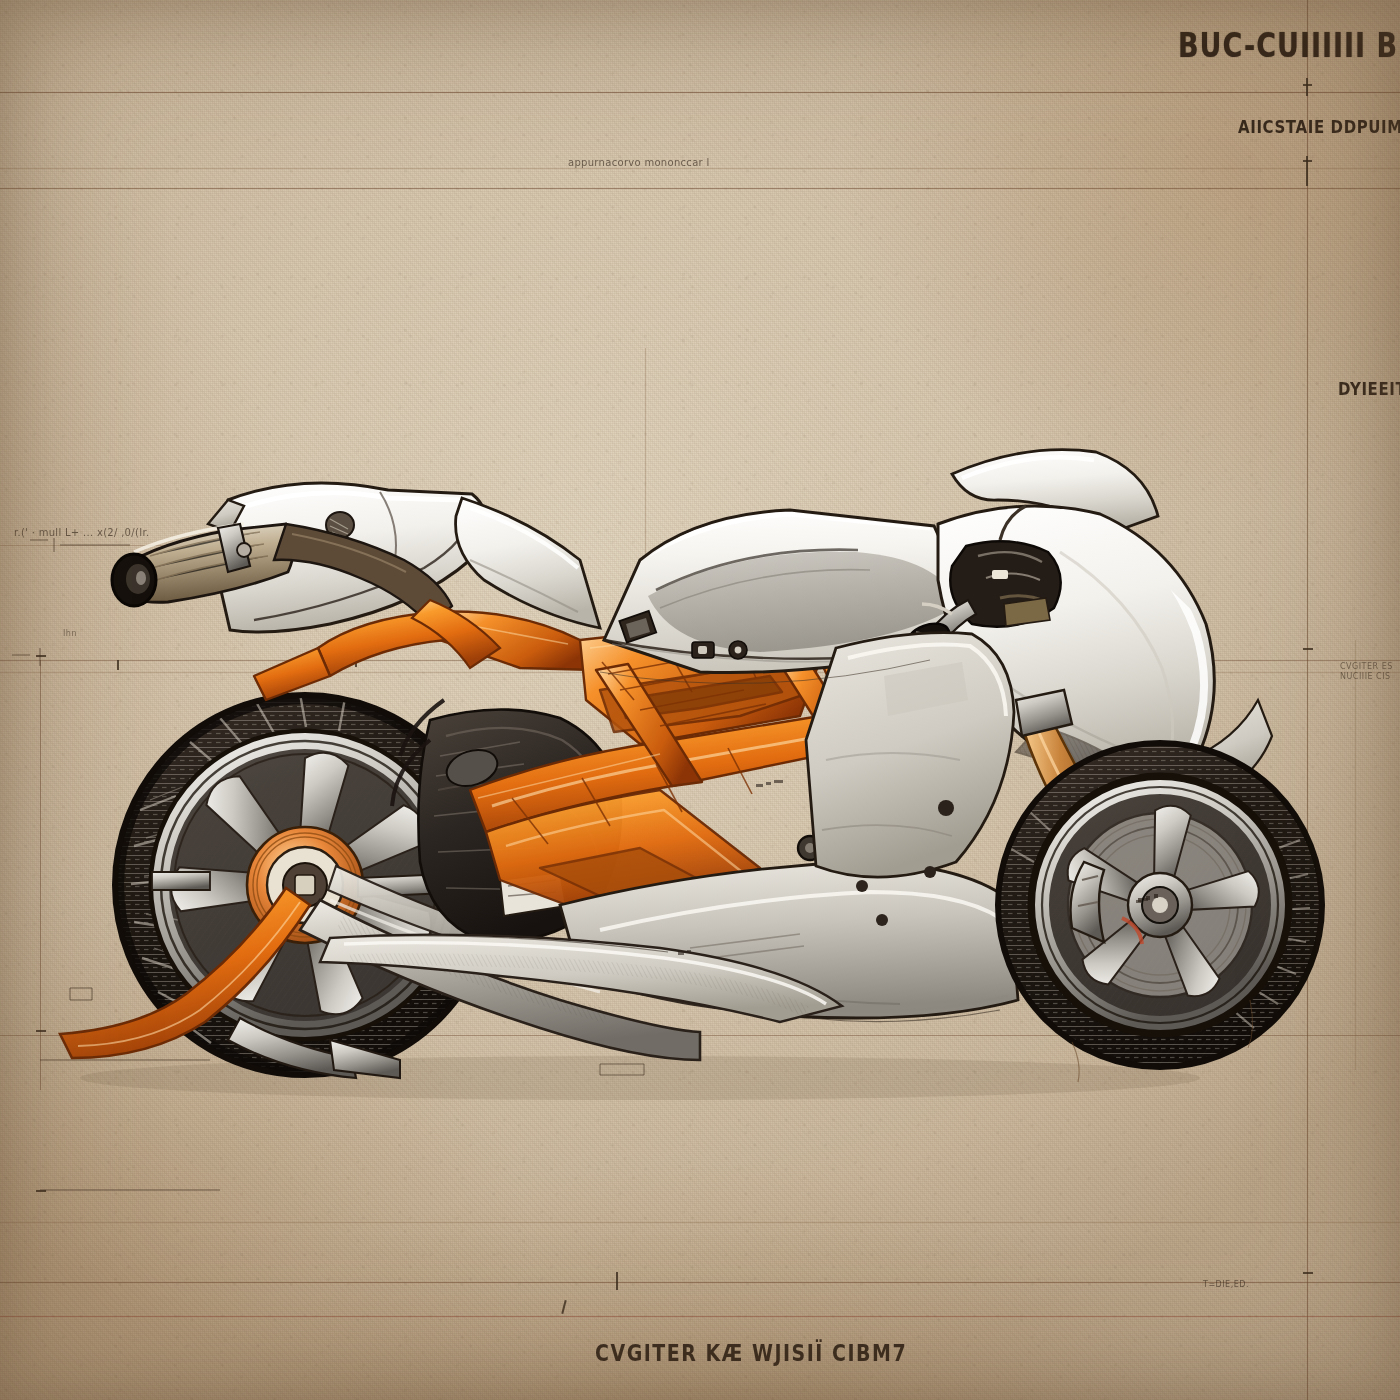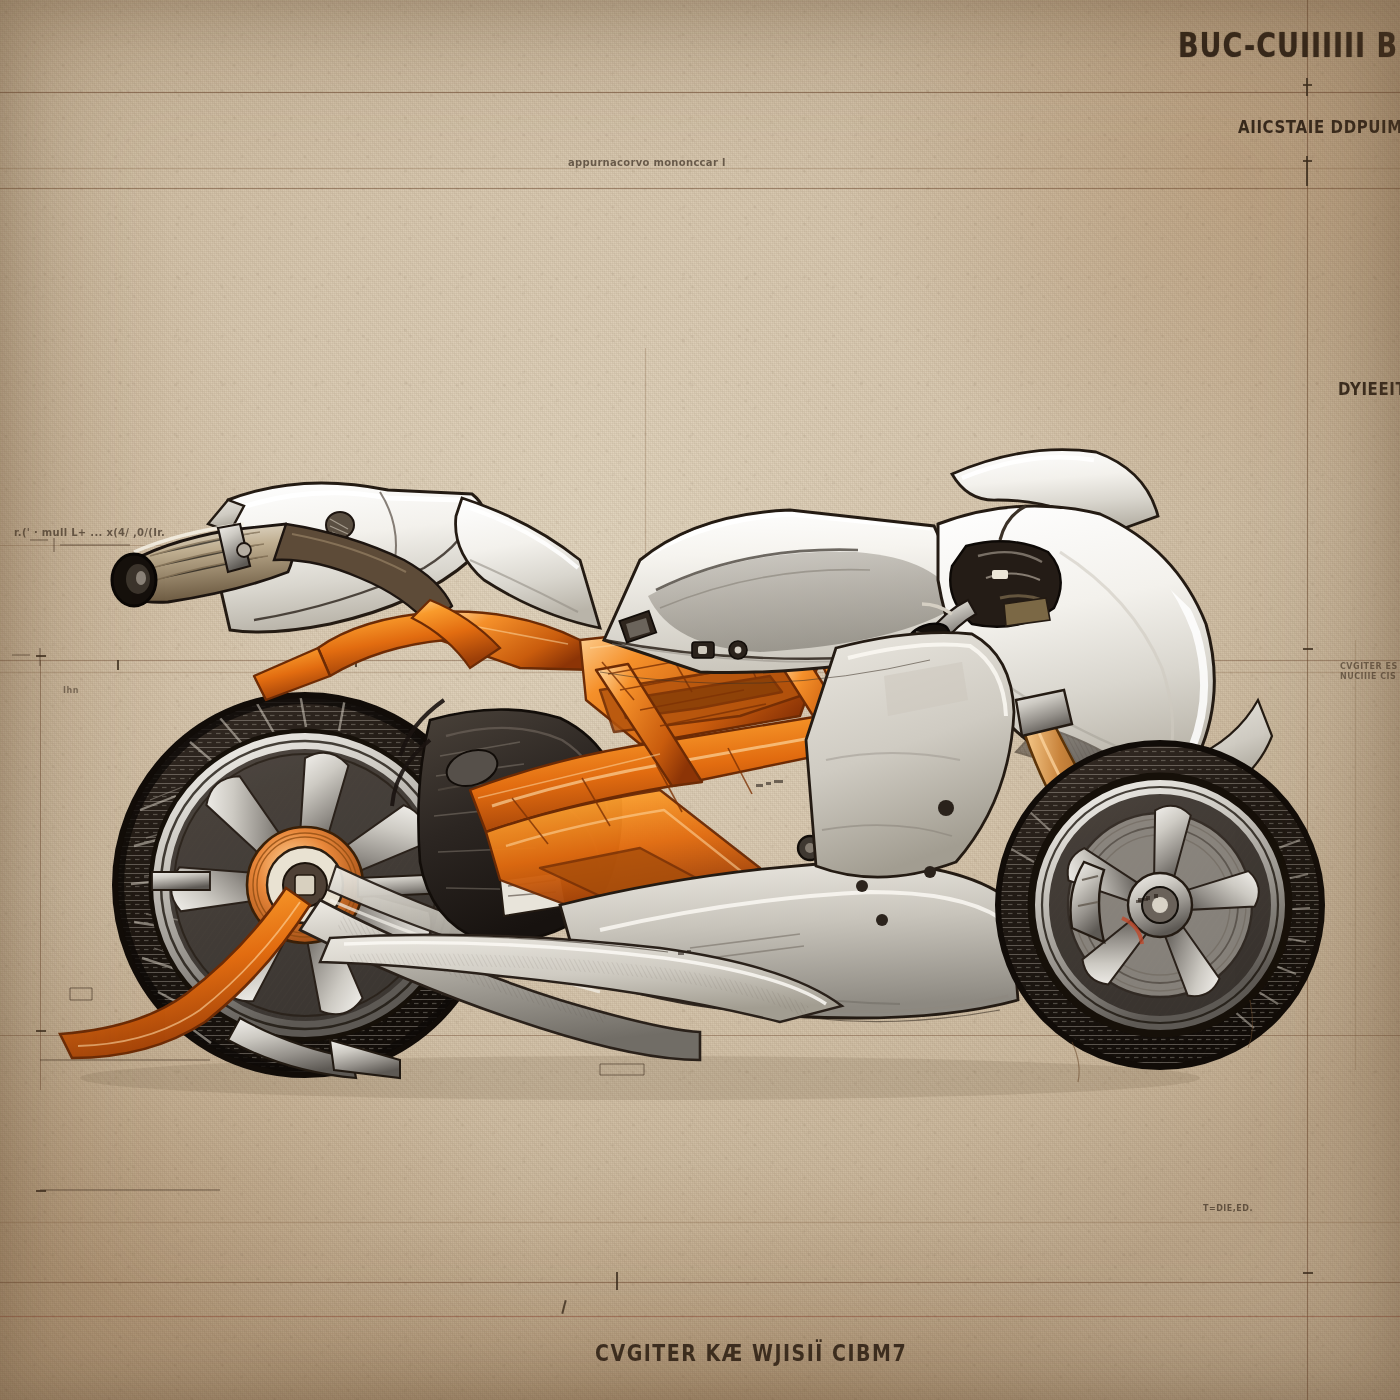--- a/index.html
+++ b/index.html
@@ -50,21 +50,21 @@
   .rule{position:absolute;background:#6d4930;opacity:.62;}
   .rule.h{height:1px;left:0;right:0;}
   .rule.v{width:1px;top:0;bottom:0;}
   .rule.faint{opacity:.3;background:#7d5c40;}
   .rule.red{background:#8a4430;opacity:.5;}
   .tick{position:absolute;background:#3a2a1c;opacity:.8;}
   
   .ptxt{
     position:absolute;color:#2a1d12;white-space:nowrap;
     font-family:"DejaVu Sans",sans-serif;
-    letter-spacing:.5px;opacity:.9;font-weight:bold;
+    letter-spacing:.5px;opacity:.9;
   }
   .ptxt.head{font-weight:bold;font-size:27px;letter-spacing:1px;
     transform:scaleY(1.25);transform-origin:left center;opacity:.93;
     text-shadow:0 0 1px rgba(40,25,14,.6);}
   .ptxt.sub{font-weight:bold;font-size:15px;letter-spacing:.6px;transform:scaleY(1.18);transform-origin:left center;}
   .ptxt.tiny{font-size:10px;opacity:.62;letter-spacing:.3px;}
   .ptxt.micro{font-size:8px;opacity:.55;}
   .ptxt.foot{font-weight:bold;font-size:19px;letter-spacing:1.5px;transform:scaleY(1.2);transform-origin:left center;opacity:.88;}
   .blur-lite{filter:blur(.35px);}
   
@@ -126,29 +126,29 @@
 
   <div class="ptxt sub blur-lite" style="left:1238px;top:118px">AIICSTAIE DDPUIMOL I</div>
 
   <div class="ptxt tiny blur-lite" style="left:568px;top:157px">appurnacorvo mononccar l</div>
 
   <div class="ptxt sub blur-lite" style="left:1338px;top:380px">DYIEEIT</div>
 
   <div class="ptxt micro blur-lite" style="left:1340px;top:662px;white-space:pre-line;line-height:10px">CVGITER  ES
 NUCIIIE  CIS</div>
 
-  <div class="ptxt tiny blur-lite" style="left:14px;top:527px">r.(' · mull  L+ ... x(4/ ,0/(Ir.</div>
+  <div class="ptxt tiny blur-lite" style="left:14px;top:527px">r.(' · mull  L+ ... x(2/ ,0/(Ir.</div>
 
   <div class="ptxt foot blur-lite" style="left:595px;top:1342px">CVGITER KÆ WJISIÏ CIBM7</div>
 
-  <div class="ptxt micro blur-lite" style="left:1203px;top:1204px;opacity:.6">T=DIE,ED.</div>
+  <div class="ptxt micro blur-lite" style="left:1203px;top:1280px;opacity:.6">T=DIE,ED.</div>
 
   <div class="ptxt micro blur-lite" style="left:76px;top:1035px;opacity:.5">ITT</div>
 
-  <div class="ptxt micro blur-lite" style="left:63px;top:686px;opacity:.5">Ihn</div>
+  <div class="ptxt micro blur-lite" style="left:63px;top:629px;opacity:.5">Ihn</div>
 
   <svg id="art" viewBox="0 0 1400 1400">
     <defs>
       <linearGradient id="gBody" x1="0" y1="0" x2="0.2" y2="1">
         <stop offset="0%" stop-color="#ffffff"></stop>
         <stop offset="42%" stop-color="#f3f1ec"></stop>
         <stop offset="72%" stop-color="#d9d6ce"></stop>
         <stop offset="100%" stop-color="#b9b4a9"></stop>
       </linearGradient>
       <linearGradient id="gBodyDim" x1="0" y1="0" x2="0.3" y2="1">

